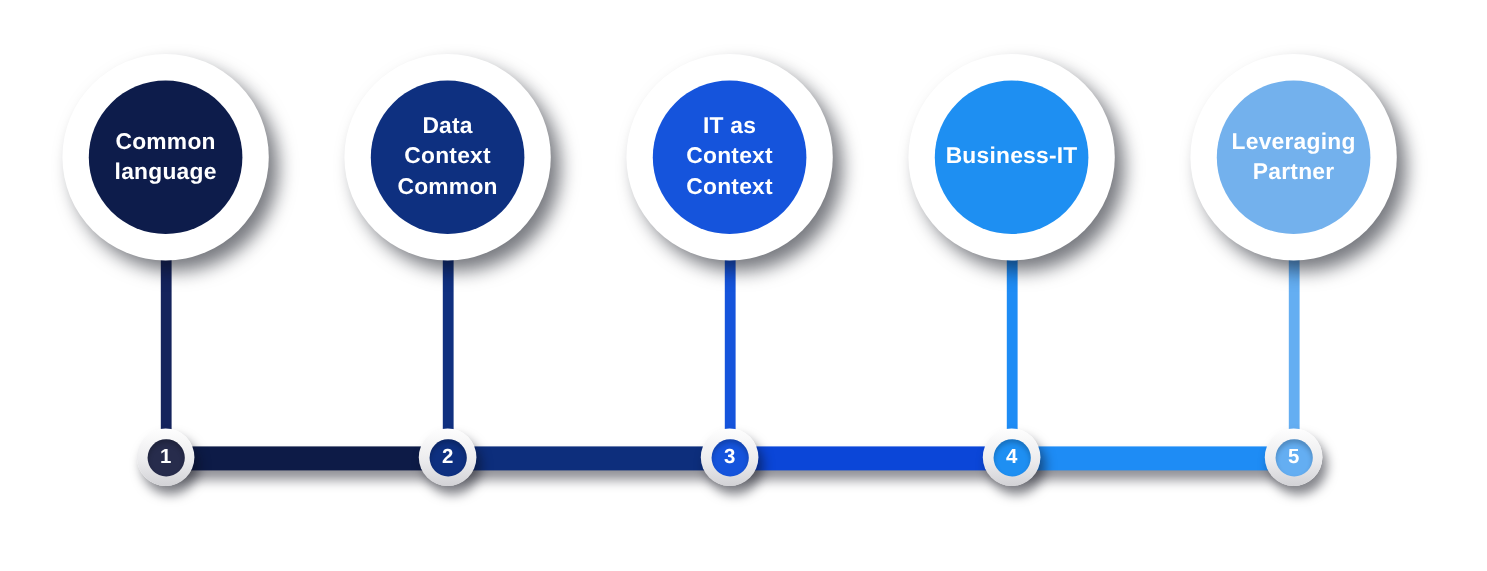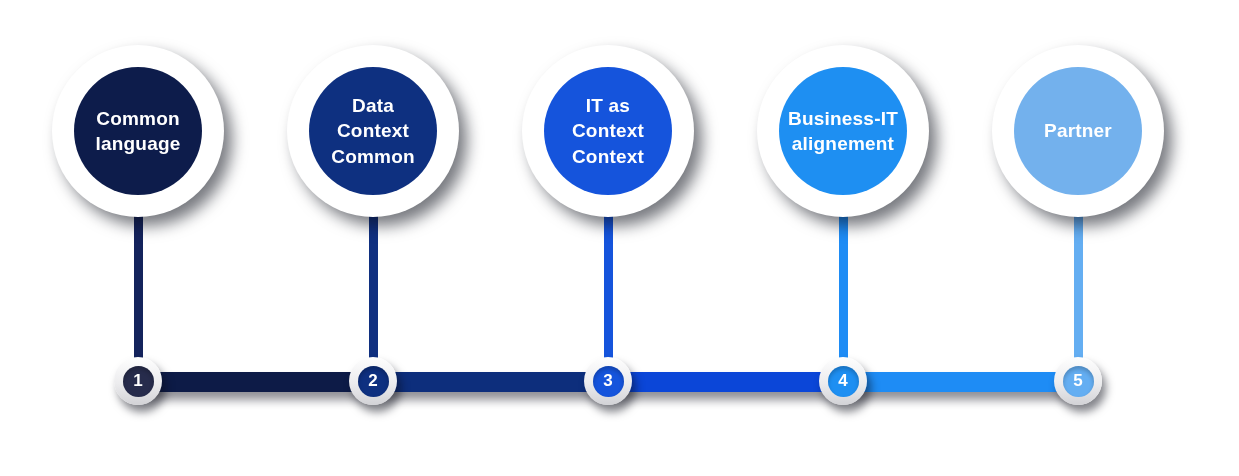--- a/index.html
+++ b/index.html
@@ -165,35 +165,35 @@
         <span>3</span>
       </div>
     </div>
   </div>
 
   <div class="step s4" style="--circle: #1E8FF2; --stem: #1E8CF5; --node: #1E8FF2;">
     <div class="stem"></div>
     <div class="bubble">
       <div class="bubble-inner">
         <span class="line">Business-IT</span>
-        <span class="line">alignement</span>
 
       </div>
     </div>
     <div class="node">
       <div class="node-inner">
         <span>4</span>
       </div>
     </div>
   </div>
 
   <div class="step s5" style="--circle: #73B1ED; --stem: #64AEF2; --node: #64AEF2;">
     <div class="stem"></div>
     <div class="bubble">
       <div class="bubble-inner">
+        <span class="line">Leveraging</span>
         <span class="line">Partner</span>
 
       </div>
     </div>
     <div class="node">
       <div class="node-inner">
         <span>5</span>
       </div>
     </div>
   </div>

